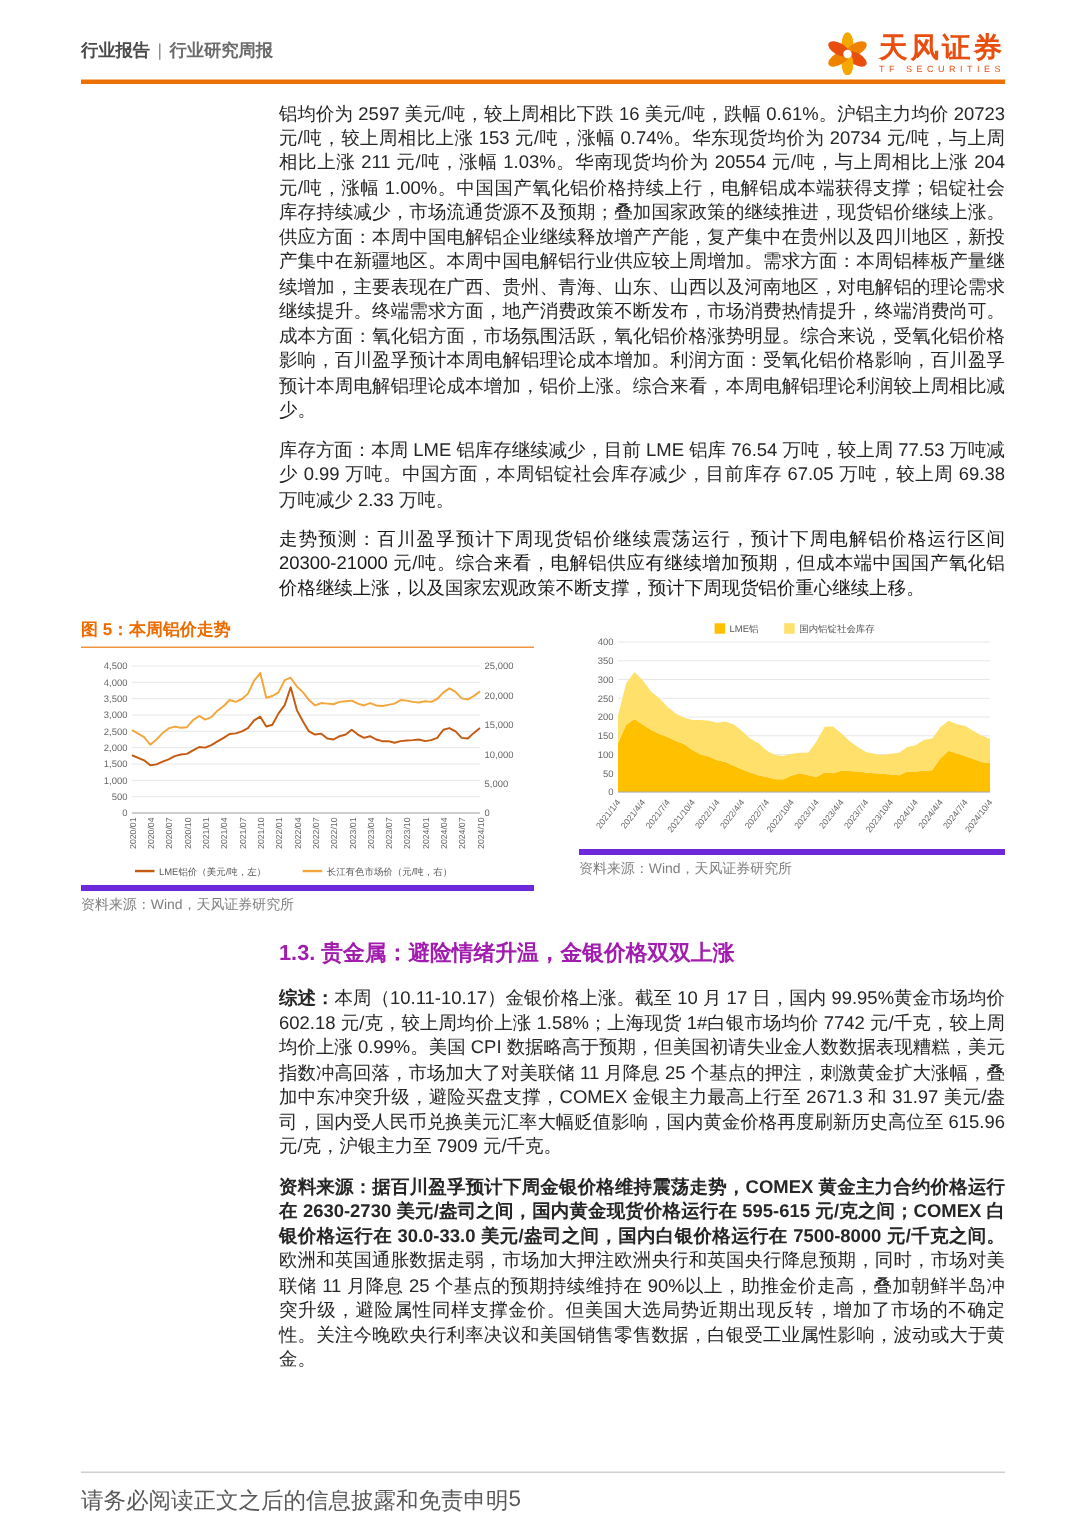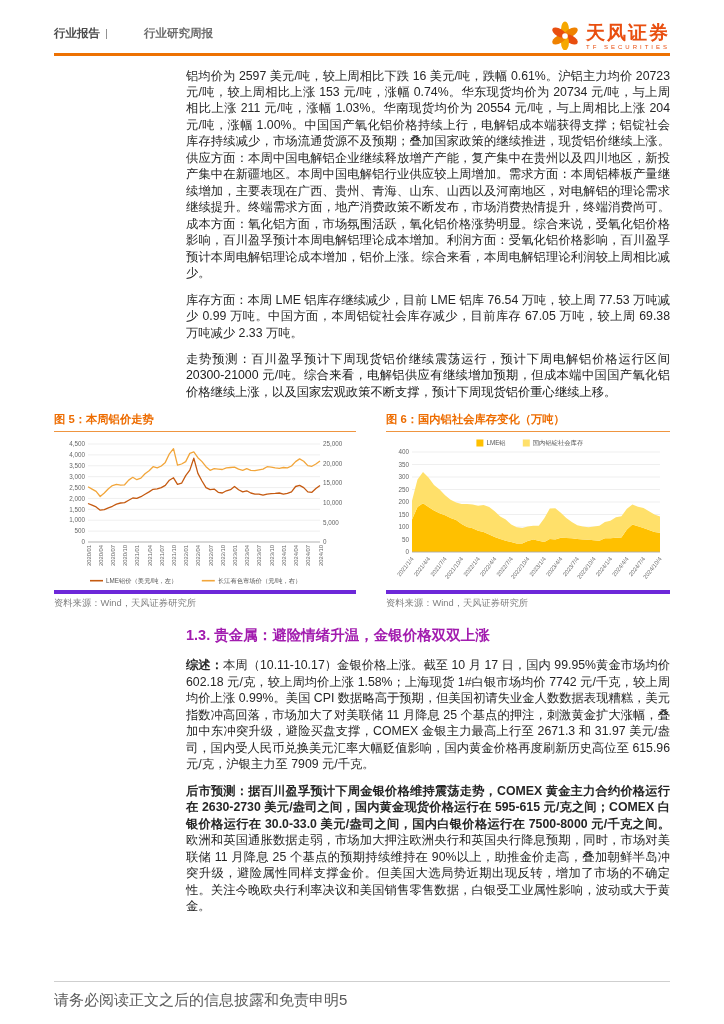--- a/index.html
+++ b/index.html
@@ -5,21 +5,21 @@
   * { margin:0; padding:0; box-sizing:border-box; }
   html,body { background:#ffffff; }
   .page {
     position:relative; width:724px; height:1024px; background:#ffffff;
     font-family:"Liberation Sans","DejaVu Sans",sans-serif; color:#262626; overflow:hidden;
   }
   
   .hdr { display:flex; justify-content:space-between; align-items:flex-end; padding:20px 54px 0 54px; }
   .hdr-left { font-size:11.5px; font-weight:bold; color:#4a4a4a; padding-bottom:9px; }
   .hdr-sep { margin:0 5px; color:#8a8a8a; font-weight:normal; }
-  .hdr-sub { color:#6b6b6b;margin-left:31px; }
+  .hdr-sub { color:#6b6b6b; }
   .brand { display:flex; align-items:flex-end; gap:6px; }
   .brand-icon { width:30px; height:30px; }
   .brand-name { font-size:19px; font-weight:bold; color:#e94e0f; letter-spacing:2px; line-height:1; }
   .brand-sub { font-size:6px; color:#e94e0f; letter-spacing:3px; margin-top:2px; }
   .rule { height:2.5px; background:#ed7102; margin:3px 54px 0 54px; }
   
   .content { margin:12px 54px 0 186px; }
   .body-p { font-size:12.3px; line-height:1.34; text-align:justify; margin-bottom:10px; color:#262626; }
   .body-p.bold { font-weight:normal; color:#1a1a1a; }
   .lead { font-weight:bold; }
@@ -126,21 +126,20 @@
             <polyline points="34.0,67.5 38.1,69.2 42.1,70.9 46.2,74.2 50.3,73.6 54.4,71.8 58.4,70.3 62.5,68.1 66.6,67.0 70.6,66.6 74.7,64.2 78.8,62.0 82.8,62.4 86.9,60.7 91.0,58.3 95.1,55.9 99.1,53.3 103.2,52.9 107.3,51.6 111.3,49.4 115.4,44.2 119.5,41.8 123.5,48.3 127.6,47.2 131.7,39.6 135.8,34.1 139.8,22.2 143.9,37.4 148.0,45.0 152.0,51.6 156.1,53.7 160.2,53.1 164.2,56.3 168.3,57.0 172.4,54.8 176.5,53.7 180.5,50.5 184.6,53.7 188.7,55.9 192.7,54.8 196.8,57.0 200.9,58.1 204.9,58.1 209.0,59.2 213.1,58.1 217.2,57.7 221.2,57.4 225.3,57.0 229.4,58.1 233.4,57.4 237.5,55.9 241.6,50.5 245.6,49.4 249.7,51.6 253.8,55.9 257.9,56.3 261.9,52.6 266.0,49.4" fill="none" stroke="#C55A11" stroke-width="1.3" stroke-linejoin="round"></polyline>
             <polyline points="34.0,50.7 38.1,53.1 42.1,55.4 46.2,60.5 50.3,57.0 54.4,52.7 58.4,49.6 62.5,48.4 66.6,49.2 70.6,48.8 74.7,44.1 78.8,41.3 82.8,43.7 86.9,42.1 91.0,37.8 95.1,34.7 99.1,30.7 103.2,31.9 107.3,30.0 111.3,26.4 115.4,17.8 119.5,12.7 123.5,29.2 127.6,28.0 131.7,25.6 135.8,17.4 139.8,15.8 143.9,21.7 148.0,25.6 152.0,30.7 156.1,34.3 160.2,32.7 164.2,33.1 168.3,33.5 172.4,31.9 176.5,31.5 180.5,31.1 184.6,33.1 188.7,34.3 192.7,32.7 196.8,34.3 200.9,34.7 204.9,33.9 209.0,33.1 213.1,30.7 217.2,31.1 221.2,31.9 225.3,32.3 229.4,31.5 233.4,31.9 237.5,30.0 241.6,25.6 245.6,22.9 249.7,25.2 253.8,29.6 257.9,30.3 261.9,28.0 266.0,24.9" fill="none" stroke="#F2A63B" stroke-width="1.3" stroke-linejoin="round"></polyline>
             <line x1="36" y1="144.7" x2="49" y2="144.7" stroke="#C55A11" stroke-width="1.6"></line>
             <text x="52" y="147" font-size="6.3" fill="#555" text-anchor="start">LME铝价（美元/吨，左）</text>
             <line x1="147.8" y1="144.7" x2="160.8" y2="144.7" stroke="#F2A63B" stroke-width="1.6"></line>
             <text x="163.8" y="147" font-size="6.3" fill="#555" text-anchor="start">长江有色市场价（元/吨，右）</text>
           </svg></div>
       <div class="fig-src">资料来源：Wind，天风证券研究所</div>
     </div>
     <div class="fig6col">
-      <div class="fig-title">图 6：国内铝社会库存变化（万吨）</div>
       <div class="chart" id="chart-fig6"><svg viewBox="0 0 284 152" width="100%" height="100%">
             <line x1="26" y1="116" x2="274" y2="116" stroke="#e4e4e4" stroke-width="0.6"></line>
             <text x="23" y="118.2" font-size="6.3" fill="#666" text-anchor="end">0</text>
             <line x1="26" y1="103.5" x2="274" y2="103.5" stroke="#e4e4e4" stroke-width="0.6"></line>
             <text x="23" y="105.7" font-size="6.3" fill="#666" text-anchor="end">50</text>
             <line x1="26" y1="91" x2="274" y2="91" stroke="#e4e4e4" stroke-width="0.6"></line>
             <text x="23" y="93.2" font-size="6.3" fill="#666" text-anchor="end">100</text>
             <line x1="26" y1="78.5" x2="274" y2="78.5" stroke="#e4e4e4" stroke-width="0.6"></line>
             <text x="23" y="80.7" font-size="6.3" fill="#666" text-anchor="end">150</text>
             <line x1="26" y1="66" x2="274" y2="66" stroke="#e4e4e4" stroke-width="0.6"></line>
@@ -178,21 +177,21 @@
             <text x="146.8" y="9" font-size="6.3" fill="#555" text-anchor="start">国内铝锭社会库存</text>
           </svg></div>
       <div class="fig-src">资料来源：Wind，天风证券研究所</div>
     </div>
   </section>
 
   <h2 class="sec-h">1.3. 贵金属：避险情绪升温，金银价格双双上涨</h2>
 
   <section class="content">
     <p class="body-p"><b class="lead">综述：</b><span>本周（10.11-10.17）金银价格上涨。截至 10 月 17 日，国内 99.95%黄金市场均价 602.18 元/克，较上周均价上涨 1.58%；上海现货 1#白银市场均价 7742 元/千克，较上周均价上涨 0.99%。美国 CPI 数据略高于预期，但美国初请失业金人数数据表现糟糕，美元指数冲高回落，市场加大了对美联储 11 月降息 25 个基点的押注，刺激黄金扩大涨幅，叠加中东冲突升级，避险买盘支撑，COMEX 金银主力最高上行至 2671.3 和 31.97 美元/盎司，国内受人民币兑换美元汇率大幅贬值影响，国内黄金价格再度刷新历史高位至 615.96 元/克，沪银主力至 7909 元/千克。</span></p>
-    <p class="body-p"><b class="lead">后市预测：</b><b class="lead">据百川盈孚预计下周金银价格维持震荡走势，COMEX 黄金主力合约价格运行在 2630-2730 美元/盎司之间，国内黄金现货价格运行在 595-615 元/克之间；COMEX 白银价格运行在 30.0-33.0 美元/盎司之间，国内白银价格运行在 7500-8000 元/千克之间。</b><span>欧洲和英国通胀数据走弱，市场加大押注欧洲央行和英国央行降息预期，同时，市场对美联储 11 月降息 25 个基点的预期持续维持在 90%以上，助推金价走高，叠加朝鲜半岛冲突升级，避险属性同样支撑金价。但美国大选局势近期出现反转，增加了市场的不确定性。关注今晚欧央行利率决议和美国销售零售数据，白银受工业属性影响，波动或大于黄金。</span></p>
+    <p class="body-p"><b class="lead">资料来源：</b><b class="lead">据百川盈孚预计下周金银价格维持震荡走势，COMEX 黄金主力合约价格运行在 2630-2730 美元/盎司之间，国内黄金现货价格运行在 595-615 元/克之间；COMEX 白银价格运行在 30.0-33.0 美元/盎司之间，国内白银价格运行在 7500-8000 元/千克之间。</b><span>欧洲和英国通胀数据走弱，市场加大押注欧洲央行和英国央行降息预期，同时，市场对美联储 11 月降息 25 个基点的预期持续维持在 90%以上，助推金价走高，叠加朝鲜半岛冲突升级，避险属性同样支撑金价。但美国大选局势近期出现反转，增加了市场的不确定性。关注今晚欧央行利率决议和美国销售零售数据，白银受工业属性影响，波动或大于黄金。</span></p>
   </section>
 
   <footer class="footer">
     <div class="foot-rule"></div>
     <div class="foot-row">
       <span>请务必阅读正文之后的信息披露和免责申明</span>
       <span>5</span>
     </div>
   </footer>
 

